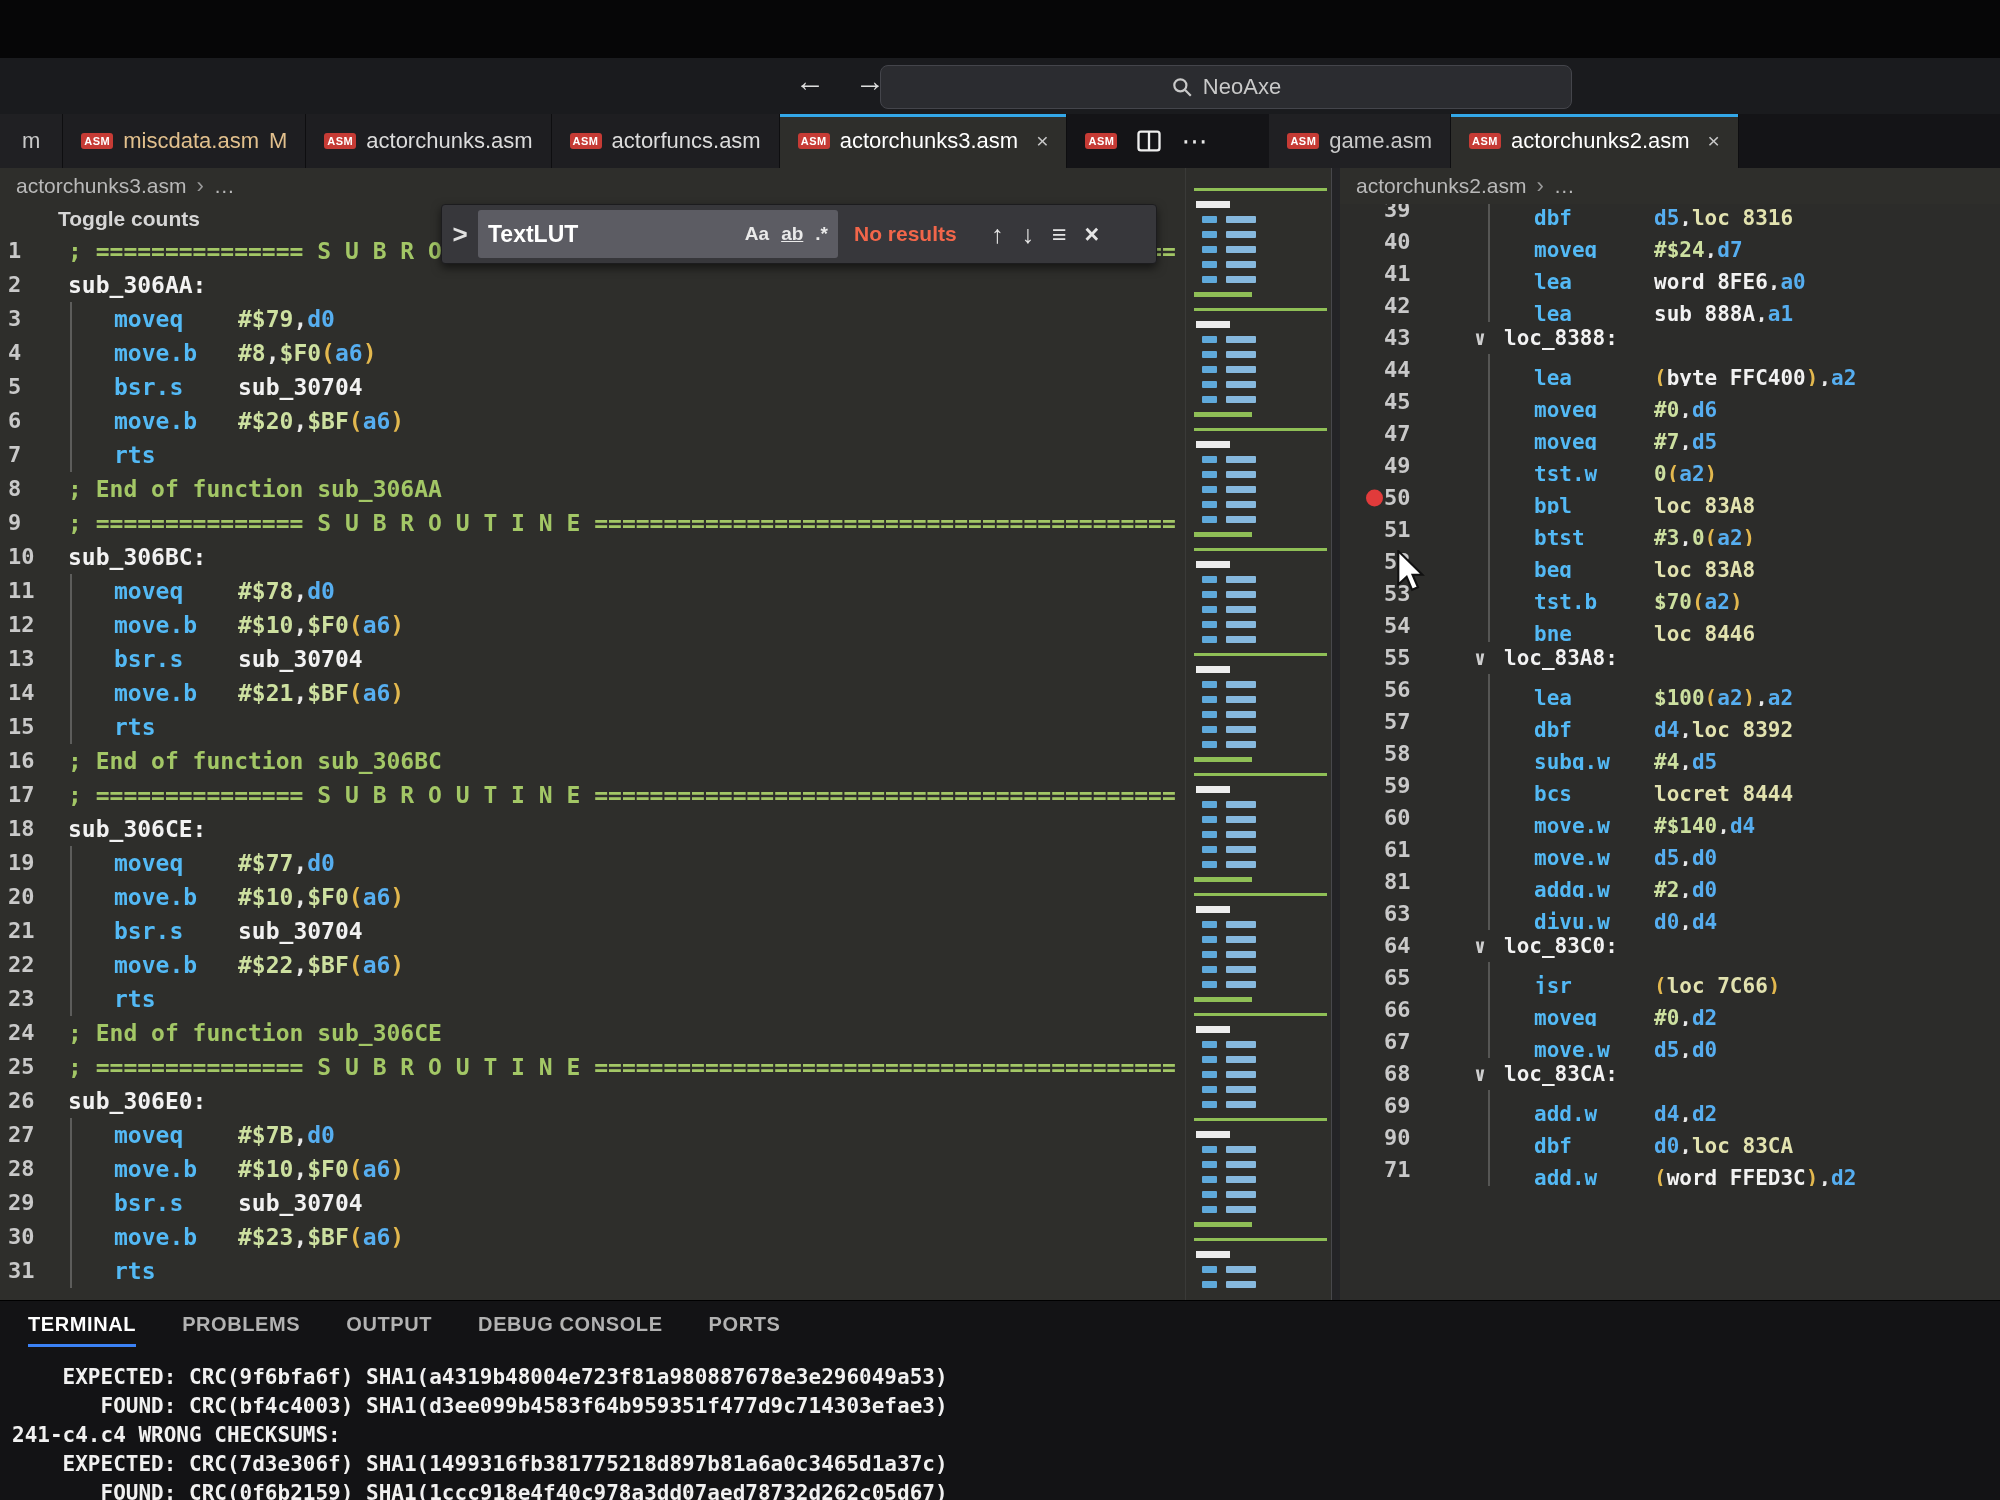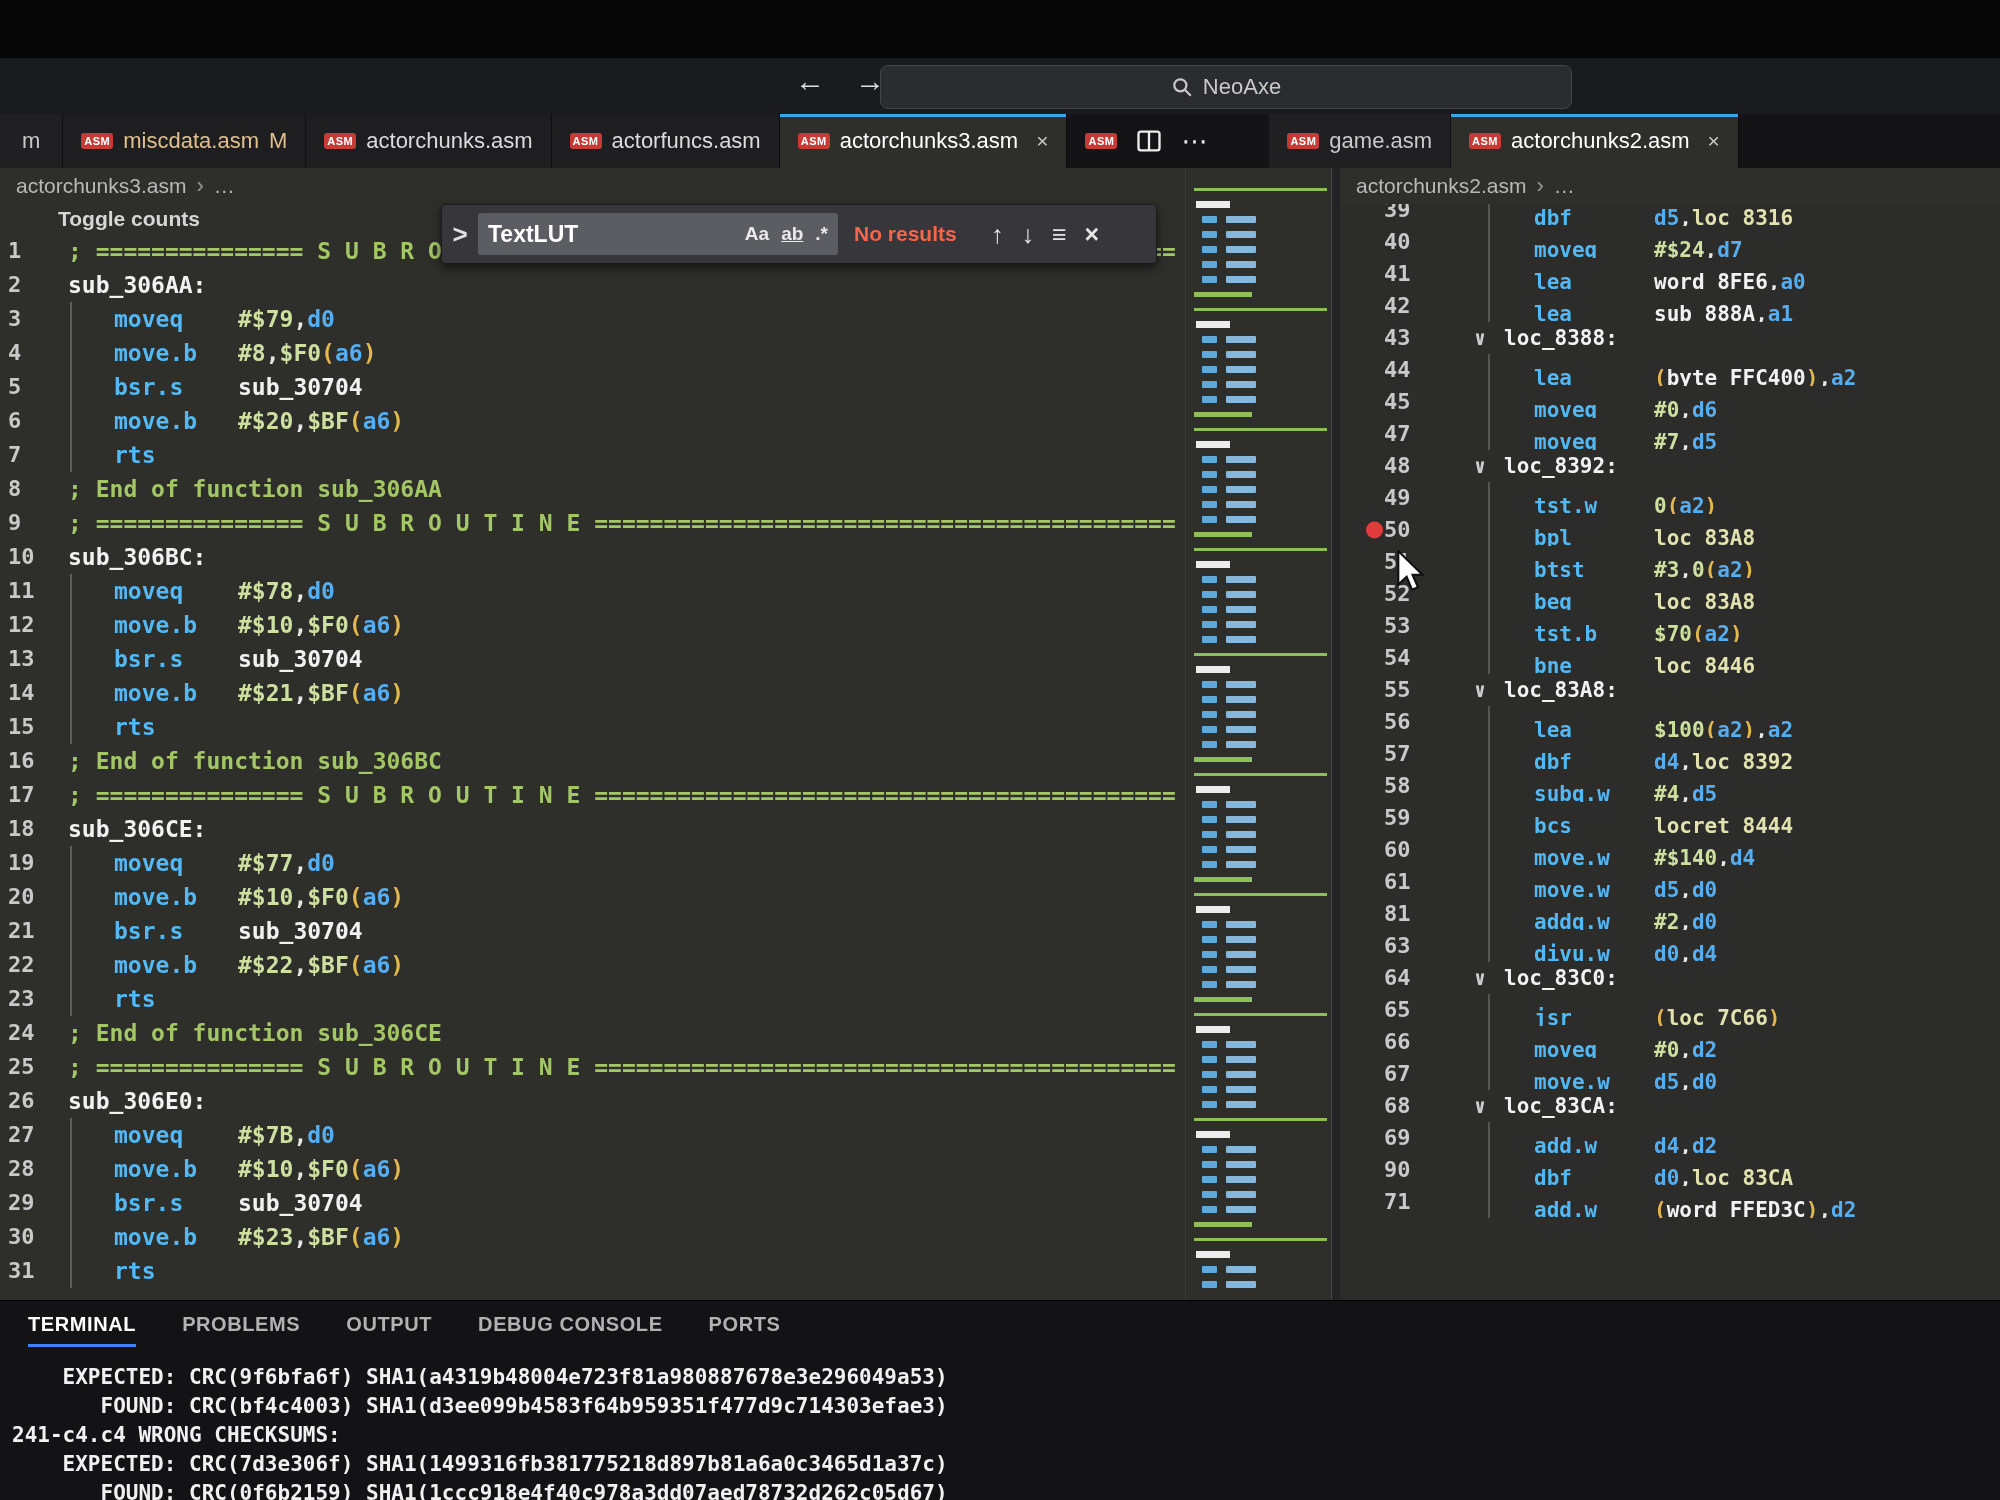--- a/index.html
+++ b/index.html
@@ -43,21 +43,21 @@
   .c-ref{color:#e2e2af;}
   .c-sym{color:#f2f2f2;}
   .c-par{color:#e3b84e;}
   .c-pun{color:#e8e8e8;}
   .c-cmt{color:#a3c766;}
   .c-lbl{color:#f2f2f2;font-weight:700;}
   .fold{display:inline-block;width:30px;color:#cfcfcf;font-size:20px;}
   
   .findw{position:absolute;top:0;right:28px;width:714px;height:58px;background:#37373b;border:1px solid #1c1c1e;border-radius:4px;display:flex;align-items:center;z-index:6;box-shadow:0 4px 10px rgba(0,0,0,.55);font-family:"Liberation Sans",sans-serif;}
   .fexp{width:36px;text-align:center;color:#e0e0e0;font-size:26px;font-weight:700;}
-  .finput{flex:0 0 340px;height:42px;background:#5c5c63;border-radius:3px;display:flex;align-items:center;padding:0 10px;color:#fff;font-size:23px;font-weight:700;}
+  .finput{flex:0 0 340px;height:48px;background:#5c5c63;border-radius:3px;display:flex;align-items:center;padding:0 10px;color:#fff;font-size:23px;font-weight:700;}
   .fopts{margin-left:auto;display:flex;gap:12px;color:#eaeaea;font-size:19px;font-weight:700;align-items:center;}
   .uline{text-decoration:underline;}
   .fstatus{color:#f2664a;font-size:21px;margin:0 12px 0 16px;min-width:116px;font-weight:600;}
   .fbtn{color:#e5e5e5;font-size:25px;margin:0 9px;}
   
   .minimap{width:145px;flex:none;background:#2e2e2b;border-left:1px solid #3a3a38;padding-top:14px;overflow:hidden;position:relative;}
   .mrow{height:15px;position:relative;}
   .mb1{position:absolute;left:16px;top:4px;height:7px;width:15px;background:#5fa9da;border-radius:1px;}
   .mb2{position:absolute;left:40px;top:4px;height:7px;width:30px;background:#86b8dd;border-radius:1px;}
   .msep{position:absolute;left:8px;right:4px;top:6px;height:3px;background:#8fbf56;}
@@ -493,21 +493,20 @@
       </div>
       <div class="editor right-lines" id="right-lines">
           <div class="row ins"><span class="ln">39</span><span class="code"><span class="c-mn mncol">dbf</span><span class="c-reg">d5</span><span class="c-pun">,</span><span class="c-ref">loc_8316</span></span></div>
           <div class="row ins"><span class="ln">40</span><span class="code"><span class="c-mn mncol">moveq</span><span class="c-num">#$24</span><span class="c-pun">,</span><span class="c-reg">d7</span></span></div>
           <div class="row ins"><span class="ln">41</span><span class="code"><span class="c-mn mncol">lea</span><span class="c-sym">word_8FE6</span><span class="c-pun">,</span><span class="c-reg">a0</span></span></div>
           <div class="row ins"><span class="ln">42</span><span class="code"><span class="c-mn mncol">lea</span><span class="c-sym">sub_888A</span><span class="c-pun">,</span><span class="c-reg">a1</span></span></div>
           <div class="row lbl"><span class="ln">43</span><span class="code"><span class="fold">∨</span><span class="c-lbl">loc_8388:</span></span></div>
           <div class="row ins"><span class="ln">44</span><span class="code"><span class="c-mn mncol">lea</span><span class="c-par">(</span><span class="c-sym">byte_FFC400</span><span class="c-par">)</span><span class="c-pun">,</span><span class="c-reg">a2</span></span></div>
           <div class="row ins"><span class="ln">45</span><span class="code"><span class="c-mn mncol">moveq</span><span class="c-num">#0</span><span class="c-pun">,</span><span class="c-reg">d6</span></span></div>
           <div class="row ins"><span class="ln">47</span><span class="code"><span class="c-mn mncol">moveq</span><span class="c-num">#7</span><span class="c-pun">,</span><span class="c-reg">d5</span></span></div>
-          <div class="row lbl"><span class="ln">48</span><span class="code"><span class="fold">∨</span><span class="c-lbl">loc_8392:</span></span></div>
           <div class="row ins"><span class="ln">49</span><span class="code"><span class="c-mn mncol">tst.w</span><span class="c-num">0</span><span class="c-par">(</span><span class="c-reg">a2</span><span class="c-par">)</span></span></div>
           <div class="row ins"><span class="bp"></span><span class="ln">50</span><span class="code"><span class="c-mn mncol">bpl</span><span class="c-ref">loc_83A8</span></span></div>
           <div class="row ins"><span class="ln">51</span><span class="code"><span class="c-mn mncol">btst</span><span class="c-num">#3</span><span class="c-pun">,</span><span class="c-num">0</span><span class="c-par">(</span><span class="c-reg">a2</span><span class="c-par">)</span></span></div>
           <div class="row ins"><span class="ln">52</span><span class="code"><span class="c-mn mncol">beq</span><span class="c-ref">loc_83A8</span></span></div>
           <div class="row ins"><span class="ln">53</span><span class="code"><span class="c-mn mncol">tst.b</span><span class="c-num">$70</span><span class="c-par">(</span><span class="c-reg">a2</span><span class="c-par">)</span></span></div>
           <div class="row ins"><span class="ln">54</span><span class="code"><span class="c-mn mncol">bne</span><span class="c-ref">loc_8446</span></span></div>
           <div class="row lbl"><span class="ln">55</span><span class="code"><span class="fold">∨</span><span class="c-lbl">loc_83A8:</span></span></div>
           <div class="row ins"><span class="ln">56</span><span class="code"><span class="c-mn mncol">lea</span><span class="c-num">$100</span><span class="c-par">(</span><span class="c-reg">a2</span><span class="c-par">)</span><span class="c-pun">,</span><span class="c-reg">a2</span></span></div>
           <div class="row ins"><span class="ln">57</span><span class="code"><span class="c-mn mncol">dbf</span><span class="c-reg">d4</span><span class="c-pun">,</span><span class="c-ref">loc_8392</span></span></div>
           <div class="row ins"><span class="ln">58</span><span class="code"><span class="c-mn mncol">subq.w</span><span class="c-num">#4</span><span class="c-pun">,</span><span class="c-reg">d5</span></span></div>

